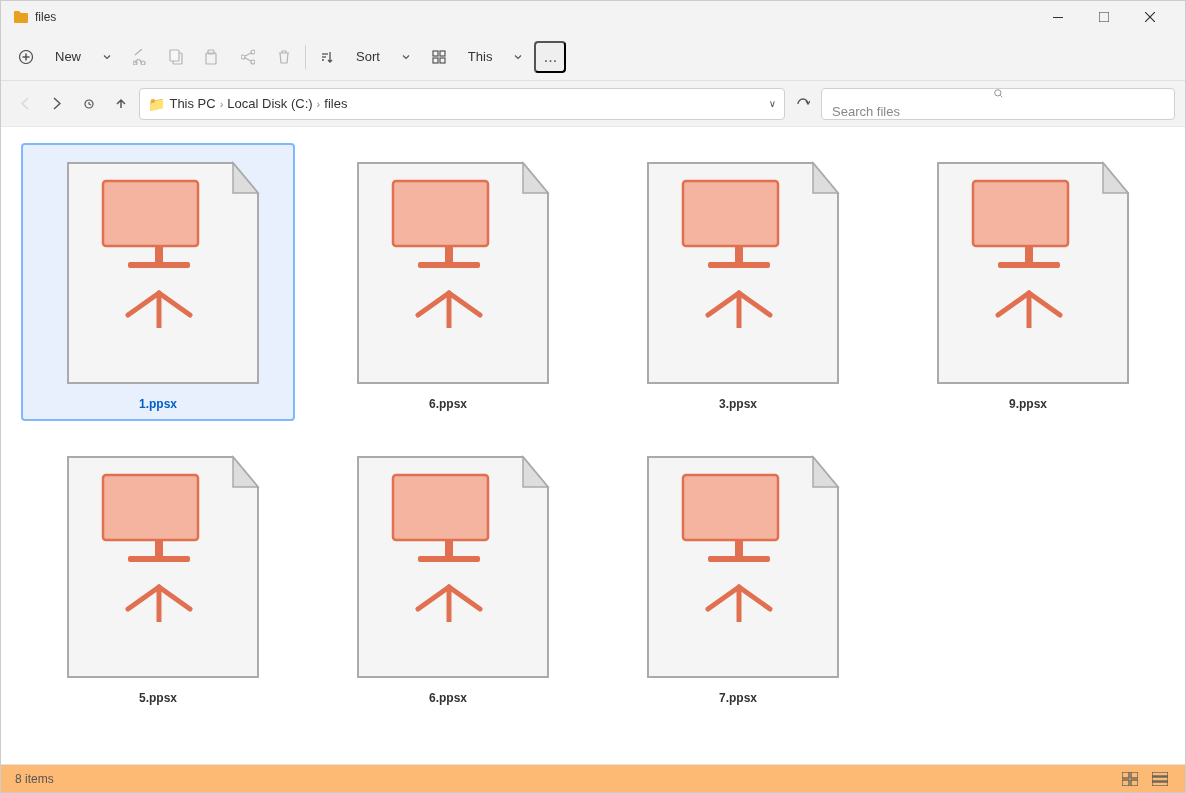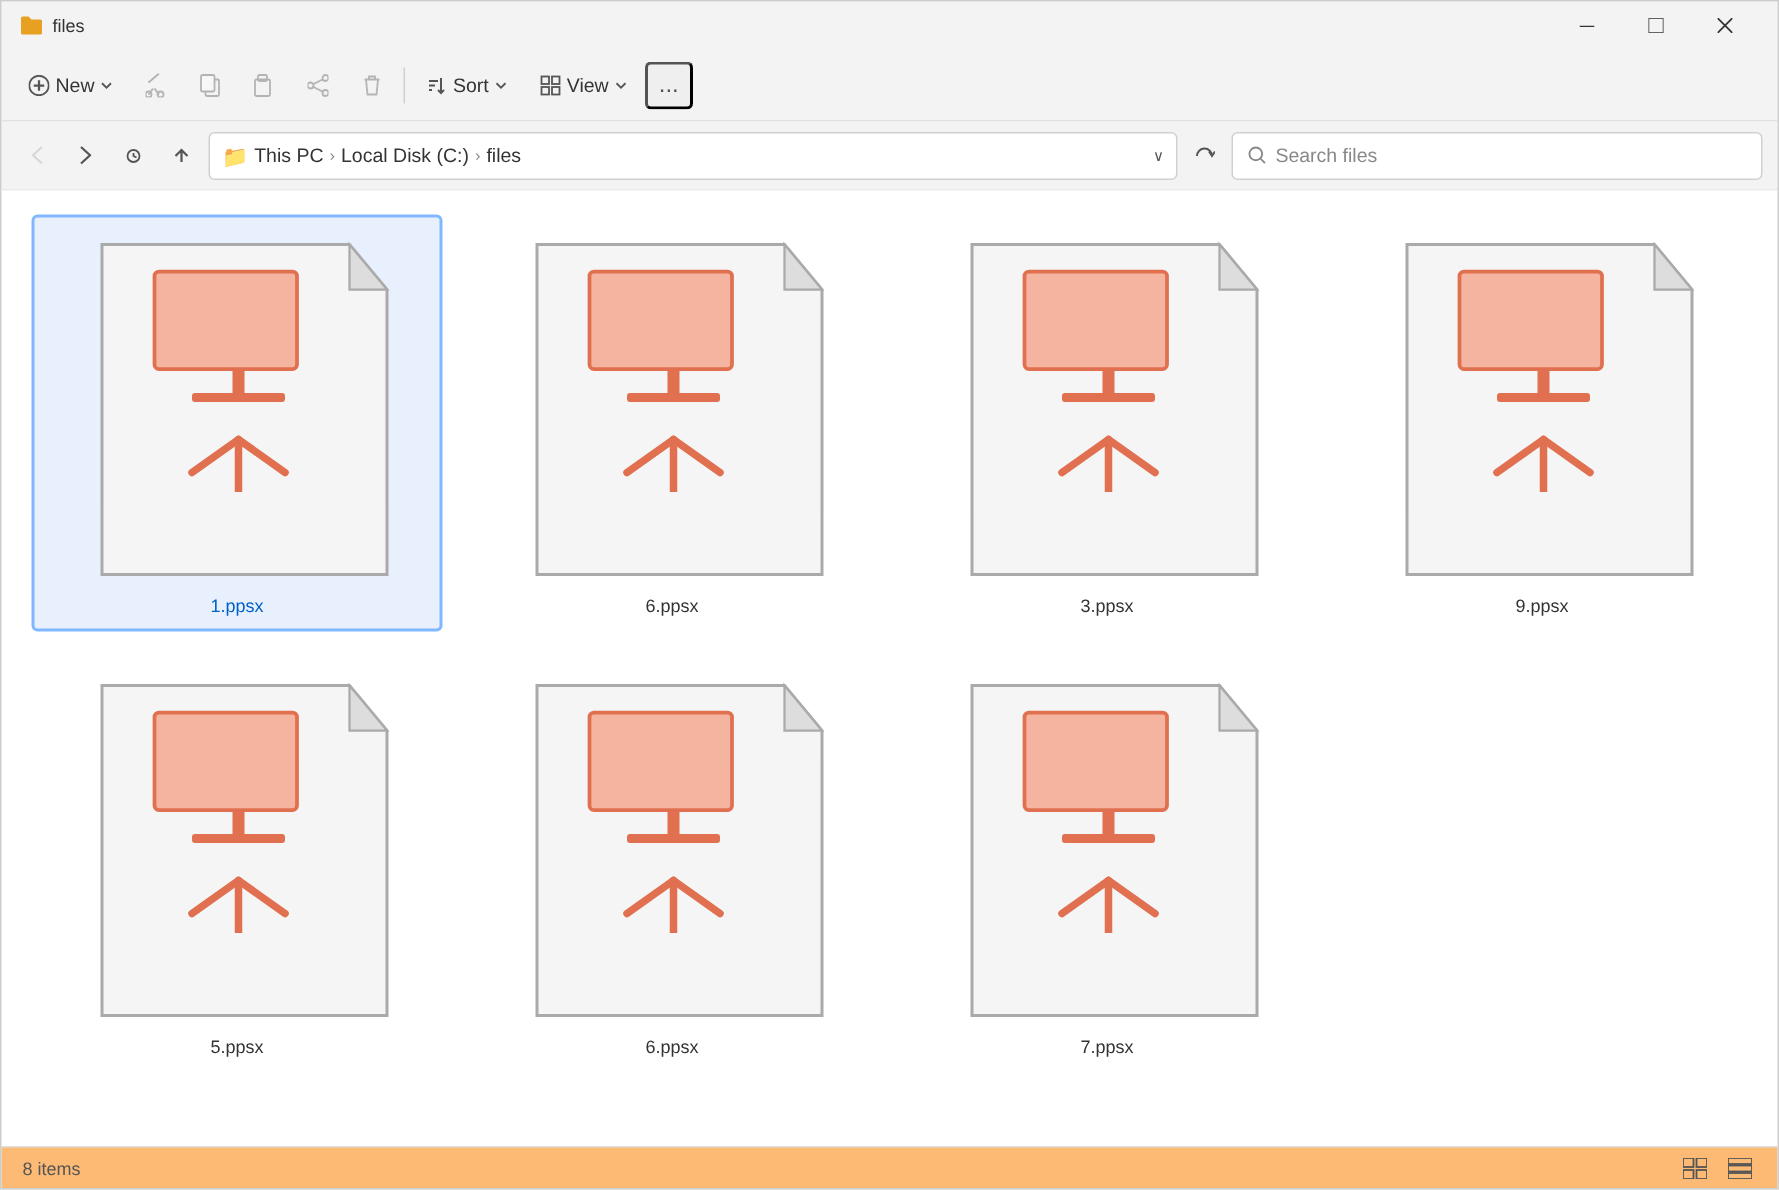--- a/index.html
+++ b/index.html
@@ -60,21 +60,21 @@
       background: #f3f3f3;
       padding: 4px 8px;
       height: 48px;
       min-height: 48px;
       border-bottom: 1px solid #e0e0e0;
       gap: 2px;
     }
     .toolbar-btn {
       display: flex;
       align-items: center;
-      gap: 4px;
+      gap: 22px;
       padding: 6px 10px;
       border: none;
       background: transparent;
       cursor: pointer;
       border-radius: 4px;
       font-size: 13px;
       color: #333;
       height: 36px;
     }
     .toolbar-btn.disabled { opacity: 0.4; cursor: default; }
@@ -173,20 +173,21 @@
       align-items: center;
       background: white;
       border: 1px solid #d0d0d0;
       border-radius: 4px;
       padding: 0 10px;
       height: 32px;
       width: 354px;
       gap: 6px;
       font-size: 13px;
       color: #888;
+      flex-direction: column;
     }
     .search-bar input {
       border: none;
       outline: none;
       font-size: 13px;
       color: #333;
       width: 100%;
       background: transparent;
     }
     .search-bar input::placeholder { color: #888; }
@@ -217,20 +218,21 @@
     .file-item.selected {
       background: #e8f0fe;
       border: 2px solid #80b8ff;
     }
 
     .file-label {
       font-size: 12px;
       color: #333;
       margin-top: 4px;
       text-align: center;
+      font-weight: bold;
     }
     .file-item.selected .file-label {
       color: #0060c7;
     }
 
     
     .ppsx-svg {
       width: 220px;
       height: 240px;
     }
@@ -362,21 +364,21 @@
     </svg>
   </button>
 
   <button class="toolbar-btn">
     <svg width="14" height="14" viewBox="0 0 14 14">
       <rect x="1" y="1" width="5" height="5" fill="none" stroke="#555" stroke-width="1.2"></rect>
       <rect x="8" y="1" width="5" height="5" fill="none" stroke="#555" stroke-width="1.2"></rect>
       <rect x="1" y="8" width="5" height="5" fill="none" stroke="#555" stroke-width="1.2"></rect>
       <rect x="8" y="8" width="5" height="5" fill="none" stroke="#555" stroke-width="1.2"></rect>
     </svg>
-    <span>View</span>
+    <span>This</span>
     <svg width="8" height="8" viewBox="0 0 8 8">
       <path d="M1 2.5l3 3 3-3" fill="none" stroke="#555" stroke-width="1.2"></path>
     </svg>
   </button>
 
   <button class="toolbar-more">
     <span>...</span>
   </button>
 </div>
 

